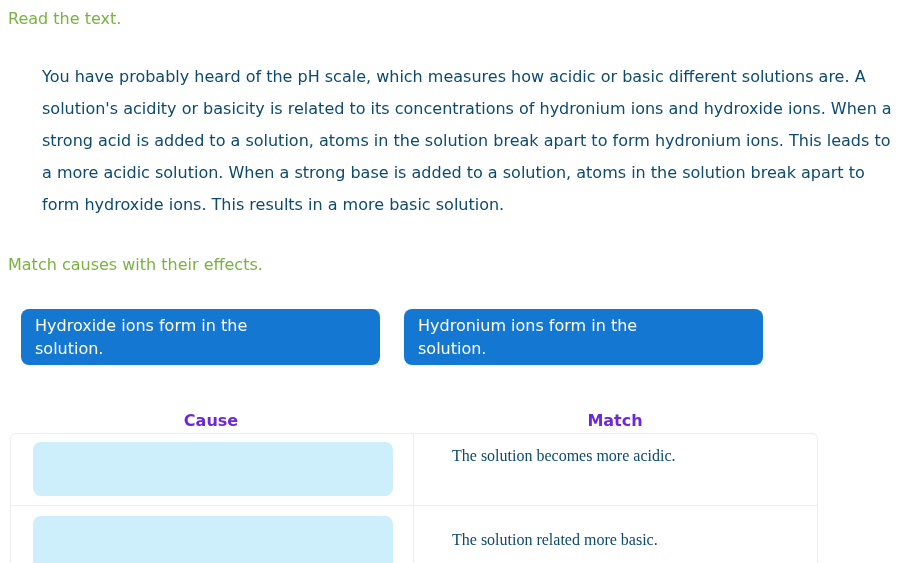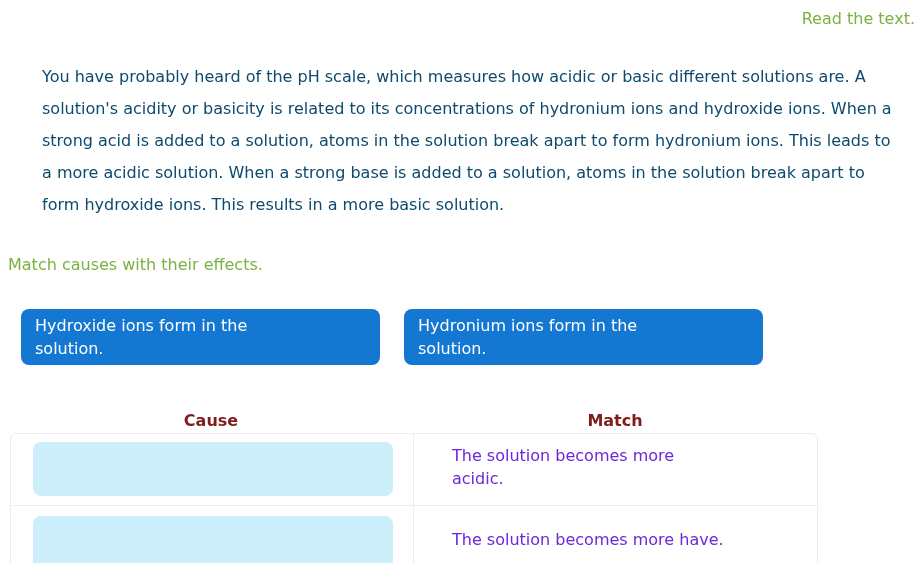--- a/index.html
+++ b/index.html
@@ -23,21 +23,20 @@
   .section-heading {
     margin: 0;
     padding-left: 8px;
     font-size: 16px;
     font-weight: normal;
     color: #7ab23f;
     line-height: 19px;
   }
   #read-heading {
     padding-top: 9px;
-    text-align: right;
   }
   .passage {
     margin: 33px 0 0 42px;
     width: 858px;
     line-height: 32px;
     color: #0c4a6e;
   }
   #match-heading {
     margin-top: 34px;
   }
@@ -63,21 +62,21 @@
     line-height: 23px;
   }
   
   .match-table {
     margin: 46px 0 0 10px;
     width: 808px;
   }
   .col-headers {
     display: flex;
     font-weight: bold;
-    color: #7f1d1d;
+    color: #6d28d9;
     line-height: 19px;
   }
   .col-h {
     text-align: center;
   }
   .col-h.cause {
     width: 402px;
   }
   .col-h.effect {
     flex: 1;
@@ -100,22 +99,23 @@
     width: 402px;
     padding: 8px 0 9px 22px;
   }
   .t-row.row-2 .cell-cause {
     padding-top: 10px;
   }
   .cell-effect {
     flex: 1;
     border-left: 1px solid #ededed;
     padding: 10px 26px 0 38px;
-    color: #6d28d9;
+    color: #0c4a6e;
     line-height: 23px;
+    font-family: Liberation Serif, serif;
   }
   .t-row.row-2 .cell-effect {
     padding-top: 22px;
   }
   .dropzone {
     width: 360px;
     height: 54px;
     background: #cdeefb;
     border-radius: 8px;
   }
@@ -160,20 +160,20 @@
         <div class="cell-effect">
           <span class="effect-text wrap-narrow">The solution becomes more acidic.</span>
         </div>
       </div>
 
       <div class="t-row row-2">
         <div class="cell-cause">
           <div class="dropzone"></div>
         </div>
         <div class="cell-effect">
-          <span class="effect-text">The solution becomes more have.</span>
+          <span class="effect-text">The solution related more basic.</span>
         </div>
       </div>
 
     </div>
   </div>
 
 </div>
 
 </body></html>

